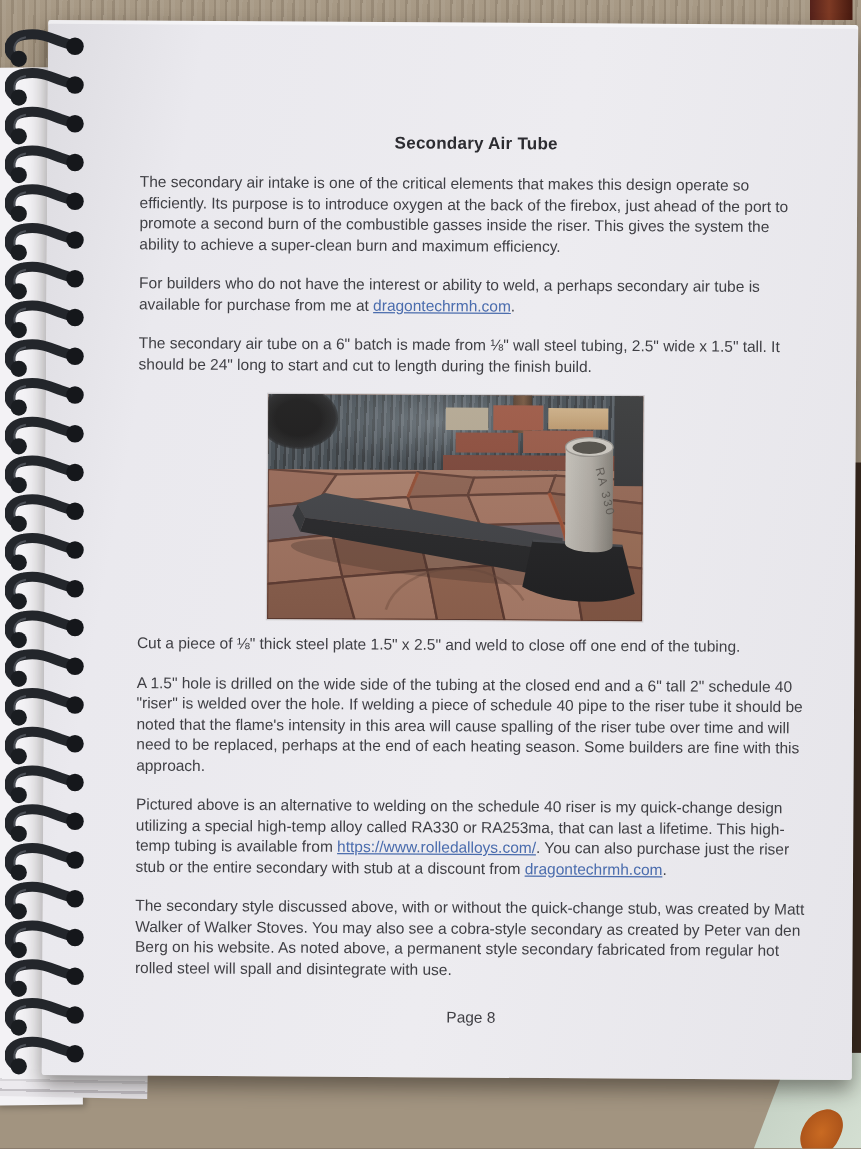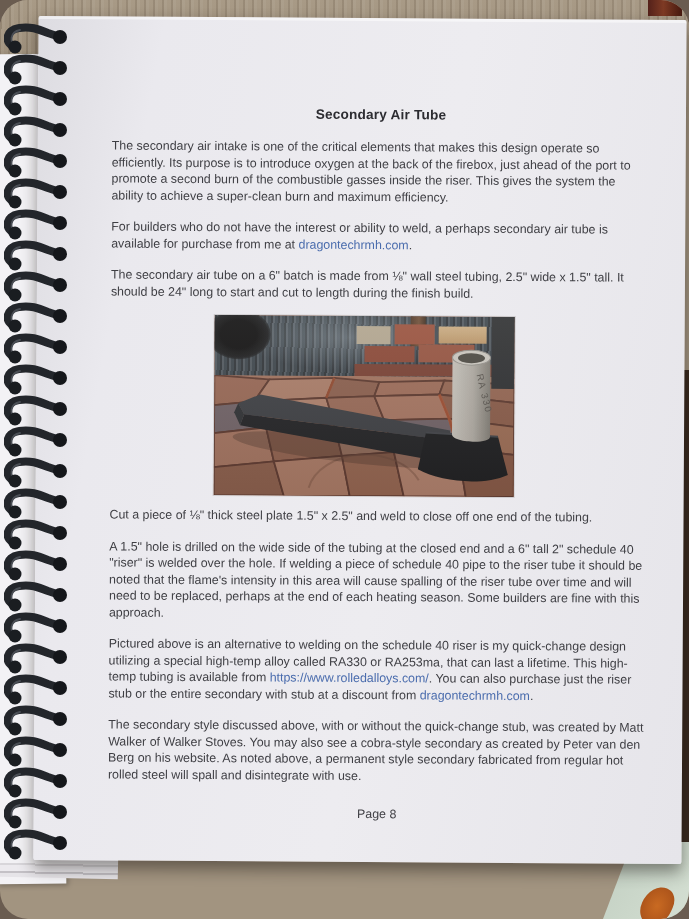--- a/index.html
+++ b/index.html
@@ -1,17 +1,17 @@
 <!DOCTYPE html>
 <html><head>
 <meta charset="utf-8">
 <style>
   html,body{margin:0;padding:0;background:#6a5c50;}
   .scene{position:relative;width:689px;height:919px;overflow:hidden;
-         font-family:"Liberation Sans",sans-serif;background:#a29480;border-radius:28px;}
+         font-family:"Liberation Sans",sans-serif;background:#a29480;}
 
   
   .bg-top{position:absolute;left:0;top:0;width:689px;height:70px;
     background:
       repeating-linear-gradient(91deg, rgba(60,45,30,.14) 0 2px, rgba(255,255,255,.05) 2px 5px, transparent 5px 9px),
       linear-gradient(#a89a86,#9c8e7a);}
   .bg-top-object{position:absolute;left:648px;top:0;width:34px;height:16px;
     background:linear-gradient(90deg,#54211a,#7e3a24 45%,#46190f);}
   .bg-bottom{position:absolute;left:0;top:838px;width:689px;height:81px;
     background:
@@ -36,21 +36,21 @@
   
   .page{position:absolute;left:36px;top:18px;width:648px;height:844px;border-radius:2px;
     background:linear-gradient(100deg,#dddce1 0%,#eae9ee 16%,#edecf0 55%,#e6e5ea 100%);
     transform:rotate(.35deg);transform-origin:50% 50%;
     box-shadow:0 3px 0 rgba(255,255,255,.5) inset, 0 8px 16px rgba(20,15,10,.45);}
   .content{position:absolute;left:74px;top:88px;width:538px;color:#3f3f44;
     font-size:12.4px;line-height:16.5px;}
   .content h1{font-size:13.6px;line-height:17px;margin:0 0 16px 0;text-align:center;
     color:#2c2c31;font-weight:bold;letter-spacing:.2px;}
   .content p{margin:0 0 15px 0;}
-  a.doc-link{color:#4a6cad;cursor:pointer;}
+  a.doc-link{color:#4a6cad;text-decoration:underline;cursor:pointer;}
   .page-footer{text-align:center;margin-top:22px;color:#3f3f44;}
 
   
   .figure{position:relative;width:300px;height:180px;margin:8px 0 12px 104px;
     overflow:hidden;background:#a4705a;filter:saturate(.92) contrast(.96);
     box-shadow:0 0 0 1px rgba(120,115,110,.25);}
   .ph-metal{position:absolute;left:0;top:0;width:300px;height:62px;
     background:repeating-linear-gradient(92deg,#2b3136 0 2px,#4d565e 2px 4px,#38424a 4px 7px);}
   .ph-metal::after{content:"";position:absolute;inset:0;
     background:radial-gradient(150px 46px at 45% 35%, rgba(195,210,220,.28), transparent 72%);}

